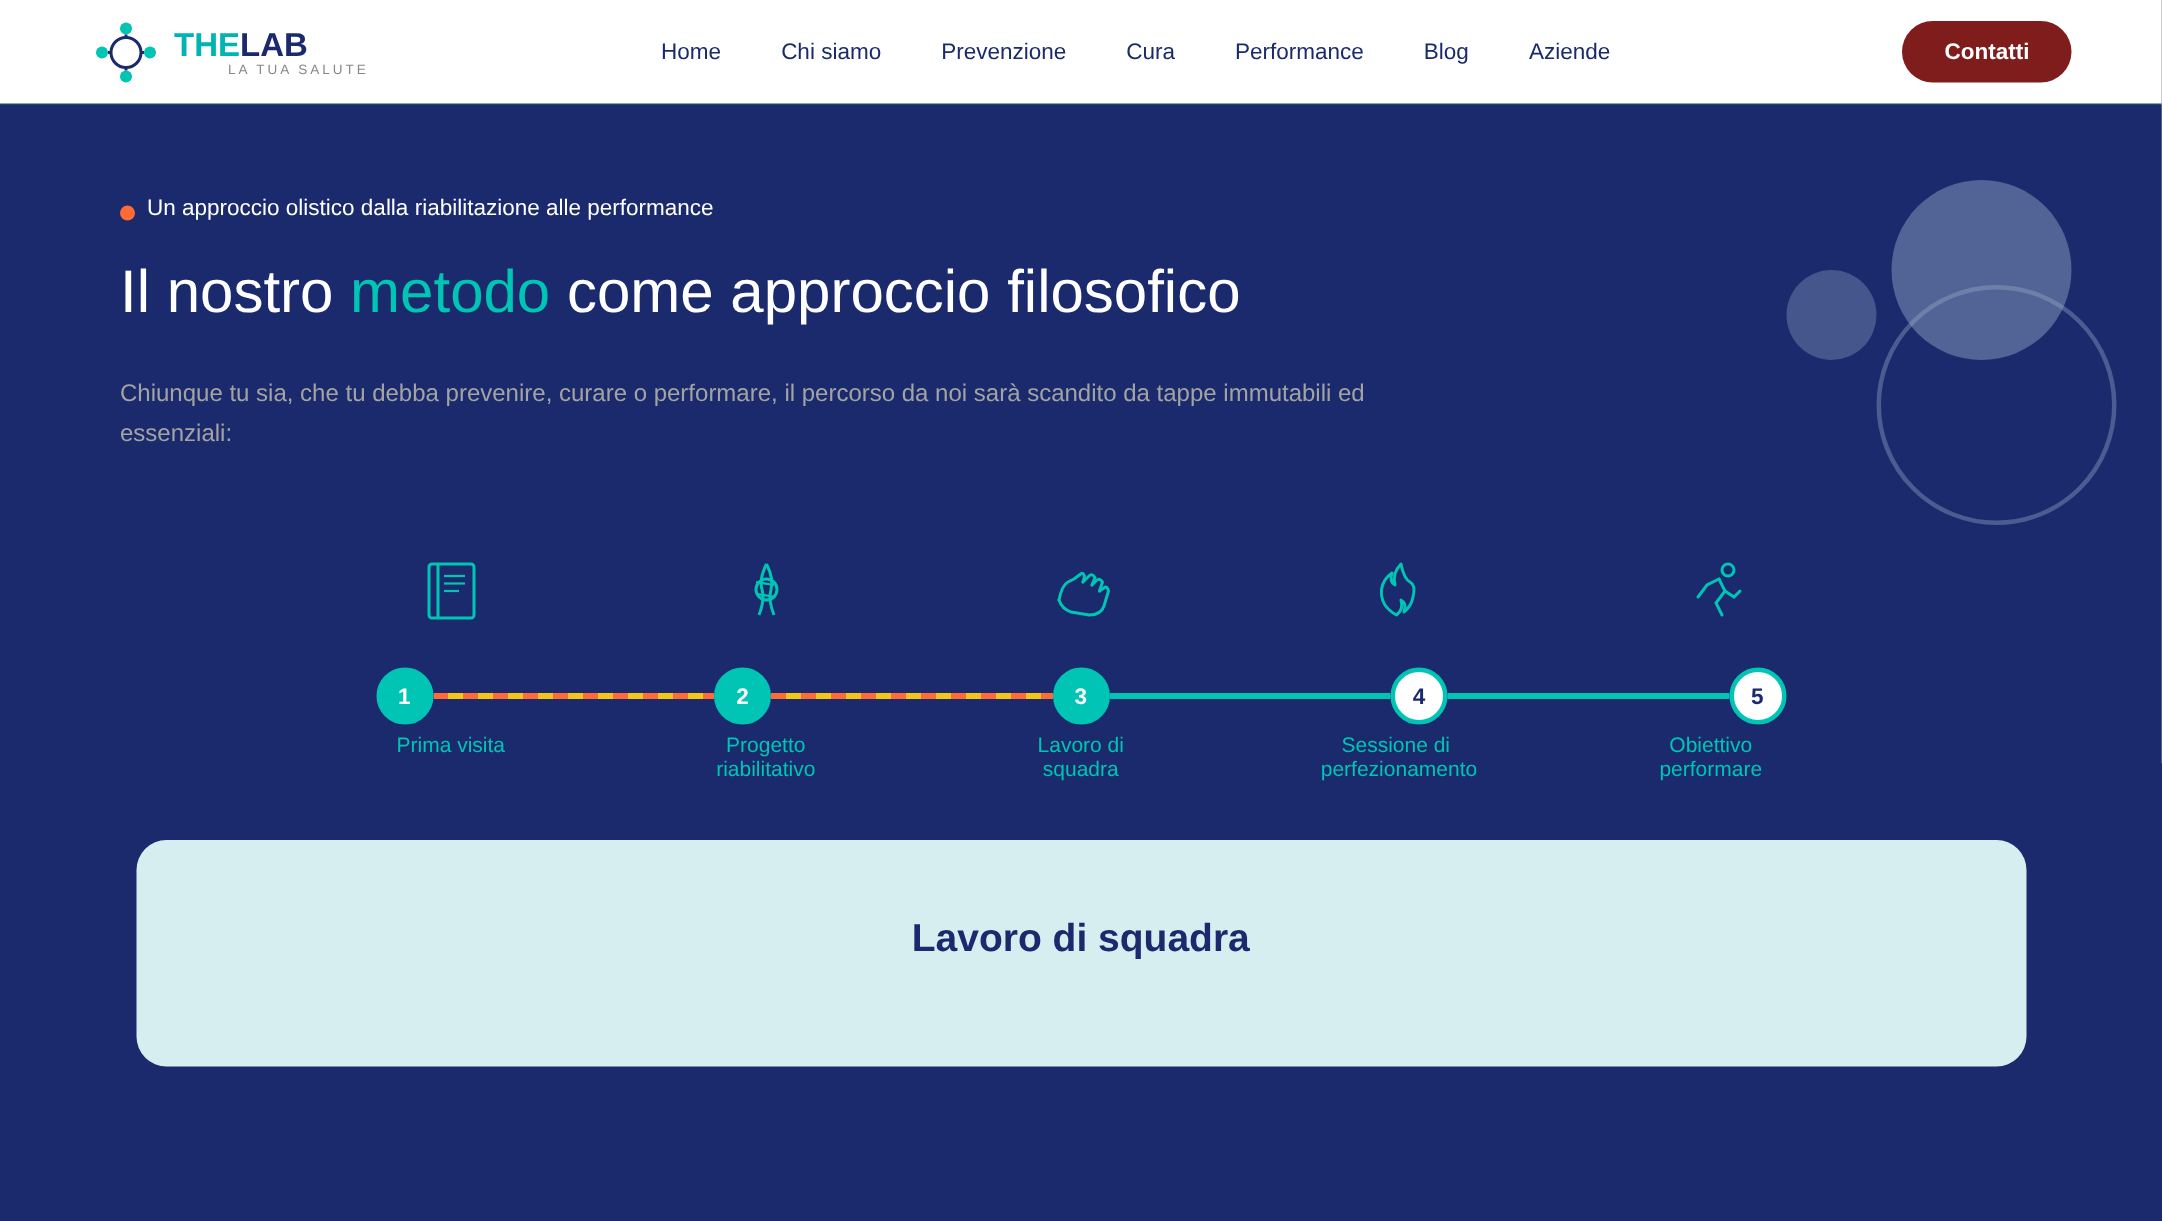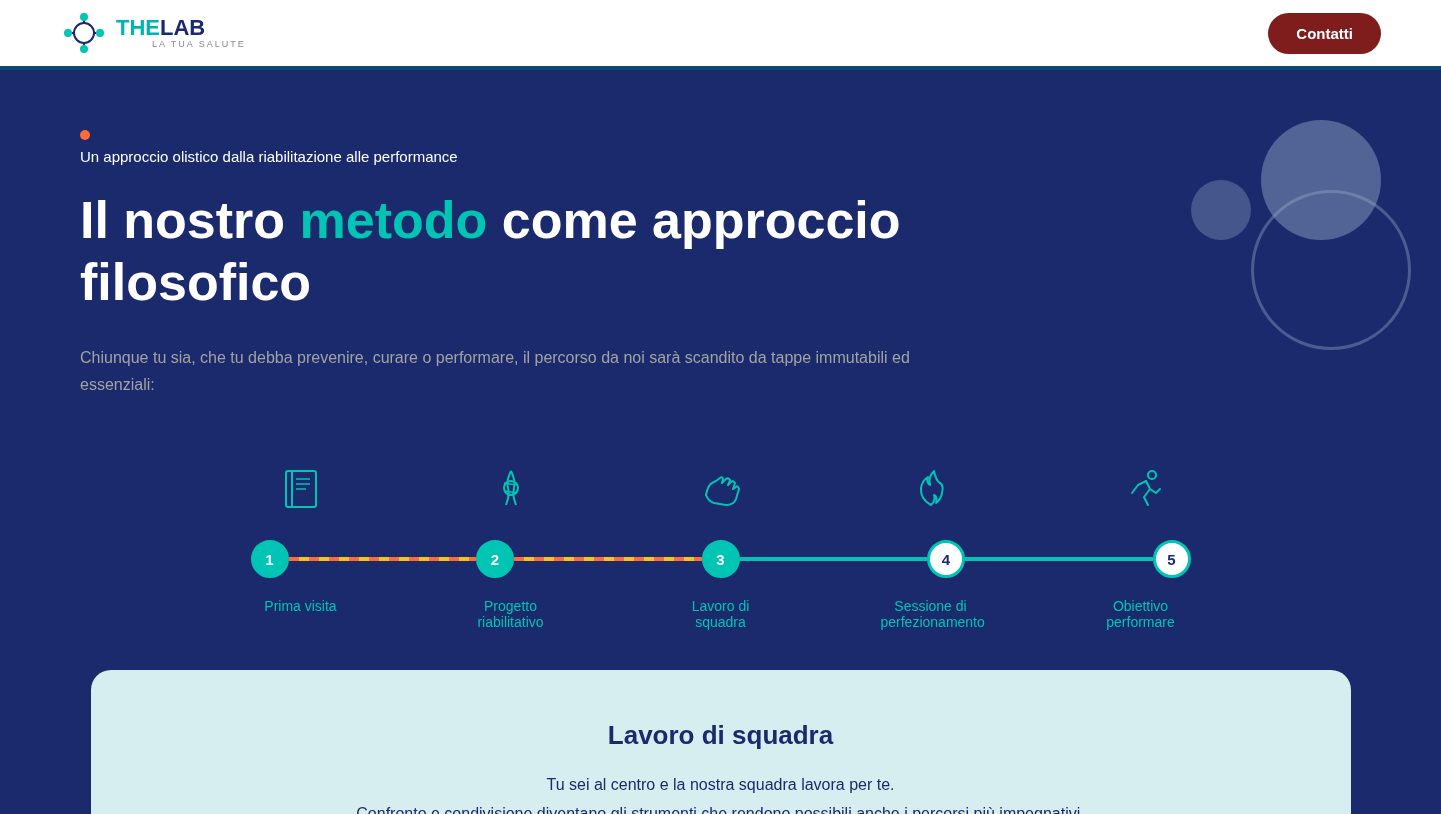--- a/index.html
+++ b/index.html
@@ -6,21 +6,21 @@
     body { font-family: 'Helvetica Neue', Arial, sans-serif; width: 1441px; min-height: 814px; overflow-x: hidden; }
 
     
     .navbar {
       background: #fff;
       display: flex;
       align-items: center;
       justify-content: space-between;
       padding: 0 60px;
       height: 70px;
-      border-bottom: 4px solid #0c4a6e;
+      border-bottom: 1px solid #0c4a6e;
       position: relative;
       z-index: 10;
     }
     .logo-area {
       display: flex;
       align-items: center;
       gap: 8px;
     }
     .logo-icon {
       width: 48px;
@@ -101,42 +101,41 @@
       right: 30px;
       width: 160px;
       height: 160px;
       border-radius: 50%;
       border: 3px solid rgba(150,170,200,0.4);
       background: transparent;
     }
 
     .subtitle-line {
       display: flex;
-      align-items: flex-start;
+      align-items: flex-end;
       gap: 8px;
       margin-bottom: 24px;
-      flex-direction: column;
     }
     .dot-orange {
       width: 10px;
       height: 10px;
       border-radius: 50%;
       background: #ff6b35;
       flex-shrink: 0;
     }
     .subtitle-text {
       color: #fff;
       font-size: 15px;
       font-weight: 400;
     }
 
     .main-heading {
       color: #fff;
-      font-size: 52px;
-      font-weight: 700;
+      font-size: 40px;
+      font-weight: 400;
       margin-bottom: 30px;
       line-height: 1.2;
       max-width: 900px;
     }
     .main-heading .highlight {
       color: #00c4b4;
     }
 
     .description {
       color: #a3a3a3;
@@ -222,21 +221,21 @@
       background: #00c4b4;
       height: 4px;
     }
 
     
     .steps-labels {
       display: flex;
       justify-content: space-between;
       padding: 0 80px;
       max-width: 1100px;
-      margin: 20px auto 0;
+      margin: 5px auto 0;
     }
     .step-label {
       color: #00c4b4;
       font-size: 14px;
       font-weight: 500;
       text-align: center;
       width: 100px;
     }
 
     
@@ -284,20 +283,29 @@
       <line x1="34" y1="24" x2="36" y2="24" stroke="#1a2a6c" stroke-width="2"></line>
     </svg>
     <div class="logo-text">
       <div class="logo-main">
         <span>THE</span><span style="color:#1a2a6c">LAB</span>
       </div>
       <div class="logo-sub">LA TUA SALUTE</div>
     </div>
   </div>
 
+  <ul class="nav-links">
+    <li><a href="#">Home</a></li>
+    <li><a href="#">Chi siamo</a></li>
+    <li><a href="#">Prevenzione</a></li>
+    <li><a href="#">Cura</a></li>
+    <li><a href="#">Performance</a></li>
+    <li><a href="#">Blog</a></li>
+    <li><a href="#">Aziende</a></li>
+  </ul>
 
   <button class="btn-contatti">Contatti</button>
 </nav>
 
 <section class="hero">
 
   <div class="deco-circle-large"></div>
   <div class="deco-circle-medium"></div>
   <div class="deco-circle-outline"></div>
 
@@ -403,19 +411,15 @@
     <span class="step-label">Prima visita</span>
     <span class="step-label">Progetto riabilitativo</span>
     <span class="step-label">Lavoro di squadra</span>
     <span class="step-label">Sessione di perfezionamento</span>
     <span class="step-label">Obiettivo performare</span>
   </div>
 
   <div style="margin-top: 40px;">
     <div class="info-card">
       <h2 class="info-card-title">Lavoro di squadra</h2>
-      <p class="info-card-text">
-        <span>Tu sei al centro e la nostra squadra lavora per te.</span><br>
-        <span>Confronto e condivisione diventano gli strumenti che rendono possibili anche i percorsi più impegnativi.</span>
-      </p>
     </div>
   </div>
 </section>
 
 </body></html>

